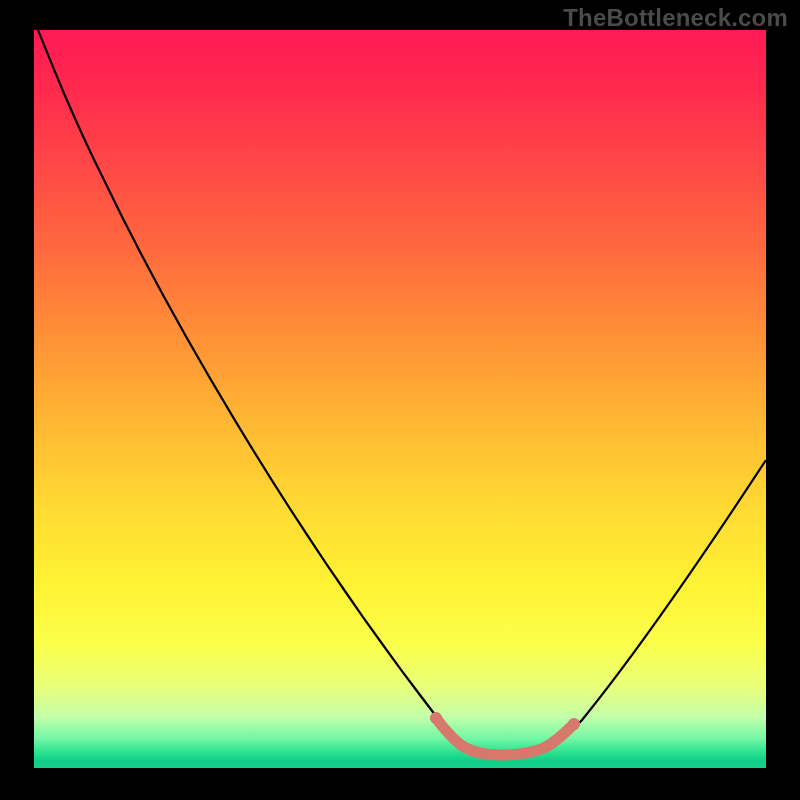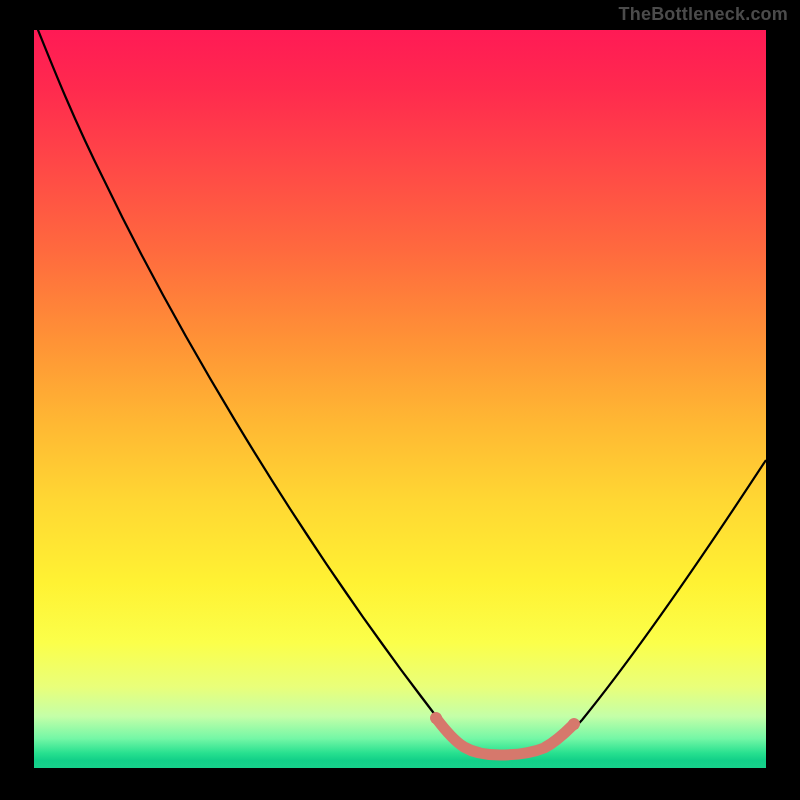--- a/index.html
+++ b/index.html
@@ -14,21 +14,21 @@
   .frame {
     position: relative;
     width: 800px;
     height: 800px;
     background: #000;
   }
   .watermark {
     position: absolute;
     top: 4px;
     right: 12px;
-    font-size: 18px;
+    font-size: 24px;
     font-weight: 600;
     color: #4b4b4b;
     letter-spacing: 0.2px;
     z-index: 20;
   }
   .plot {
     position: absolute;
     left: 34px;
     top: 30px;
     width: 732px;

